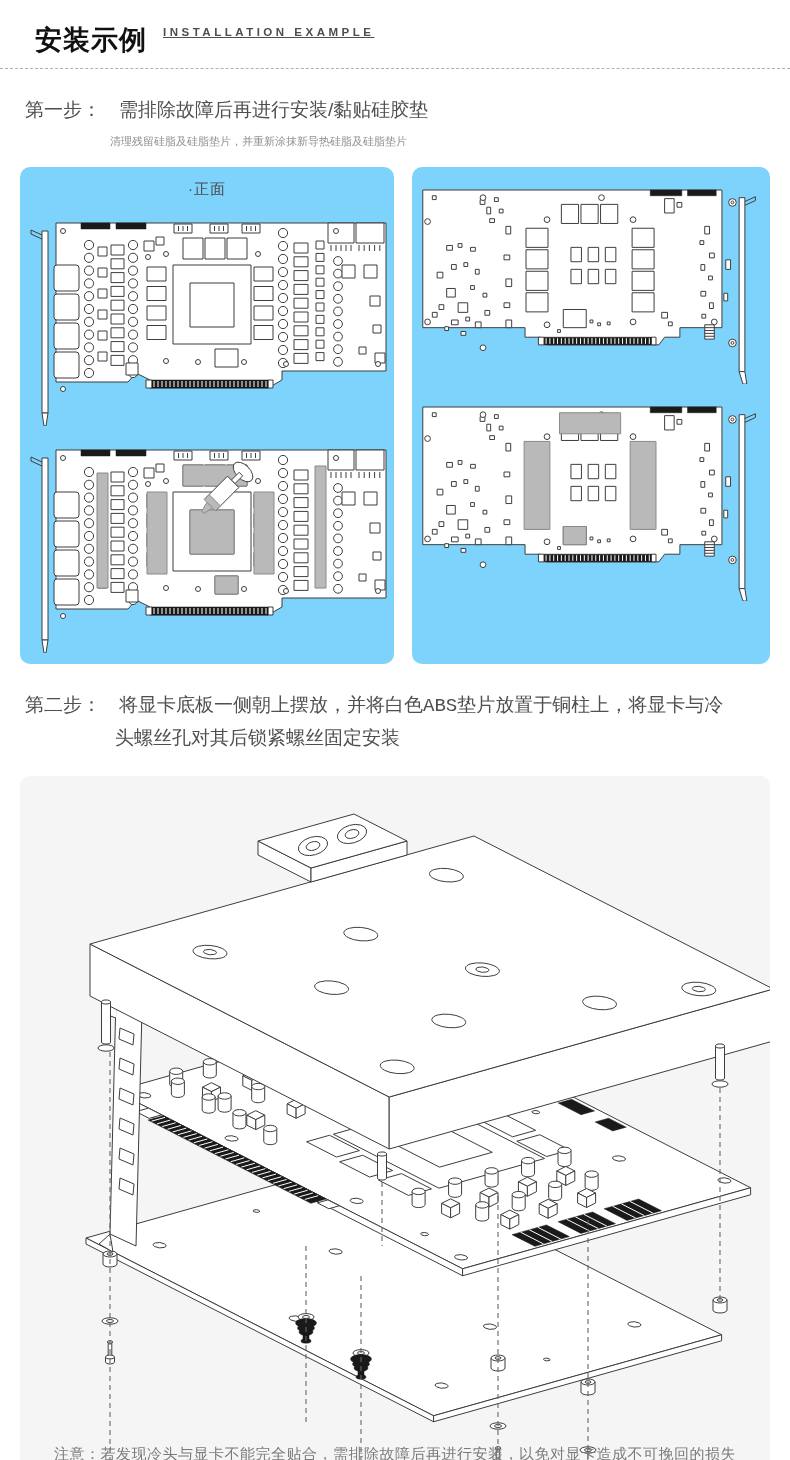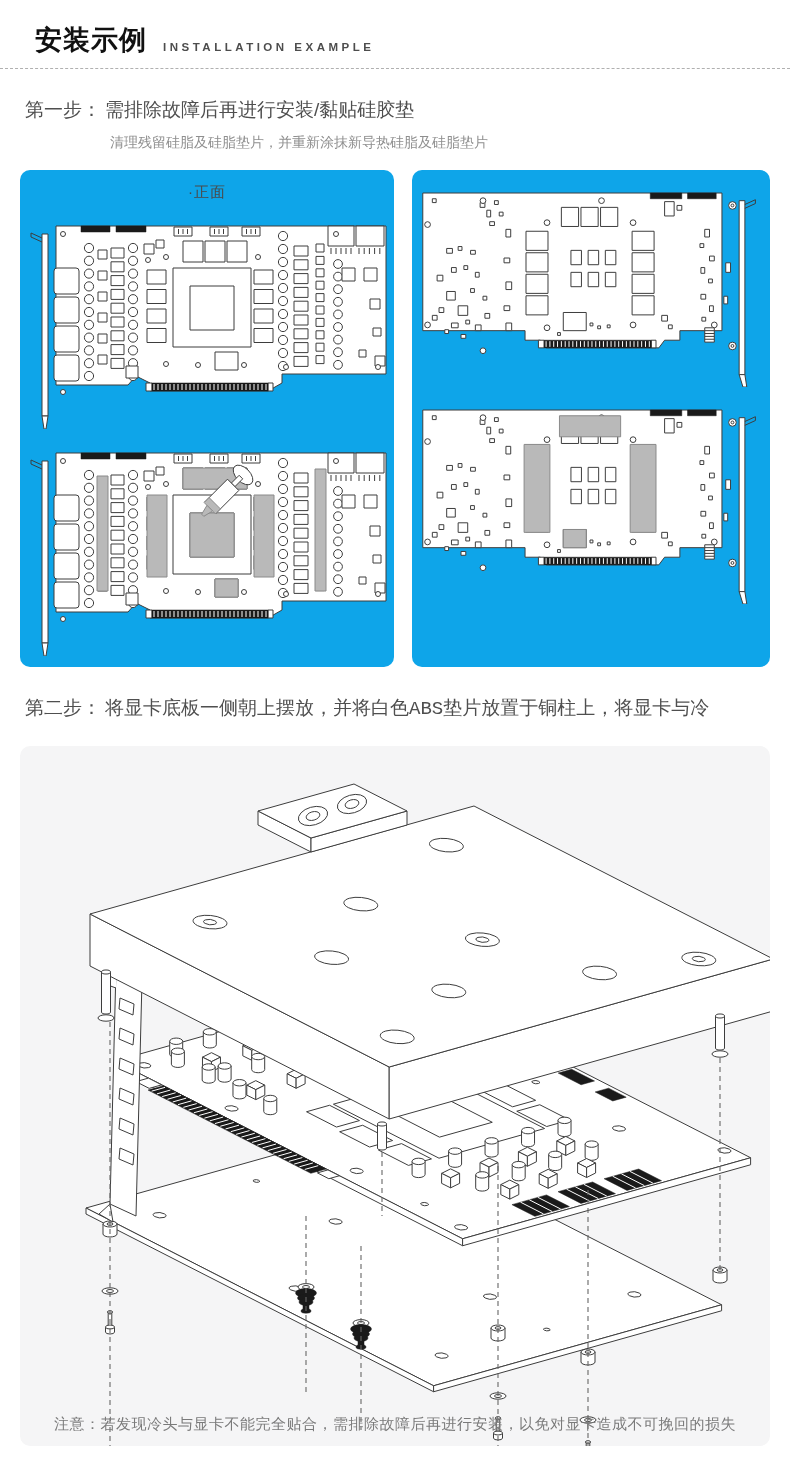--- a/index.html
+++ b/index.html
@@ -1,31 +1,31 @@
 <!DOCTYPE html>
 <html><head>
 <meta charset="utf-8">
 <style>
   html,body{margin:0;padding:0;background:#fff;}
   .page{position:relative;width:790px;height:1460px;background:#fff;overflow:hidden;
         font-family:"Liberation Sans","DejaVu Sans",sans-serif;}
   
-  .hdr{padding:26px 0 0 35px;display:flex;align-items:flex-end;}
+  .hdr{padding:26px 0 0 35px;display:flex;}
   .hdr-title{font-size:27px;font-weight:900;color:#111;letter-spacing:1px;line-height:1.1;}
-  .hdr-sub{font-size:11.5px;color:#4d4d4d;letter-spacing:3.5px;margin:12px 0 3px 16px;font-weight:600;}
+  .hdr-sub{font-size:11.5px;color:#4d4d4d;letter-spacing:3.5px;margin:0 0 3px 16px;font-weight:600;text-decoration:underline;}
   .hdr-rule{border:none;border-top:1.5px dashed #b0b0b0;margin:12px 0 0 0;}
   
   .step{margin:24px 0 0 25px;font-size:19px;color:#4f4f4f;line-height:33px;}
-  .step .lbl{margin-right:4px;}
+  .step .lbl{margin-right:18px;}
   .step2wrap{margin-top:26px;font-family:Liberation Mono, monospace;}
   .indent{margin-left:90px;}
-  .substep{margin:8px 0 0 110px;font-size:14px;color:#8f8f8f;}
+  .substep{margin:8px 0 0 110px;font-size:11px;color:#8f8f8f;}
   
   .panels{display:flex;gap:18px;margin:18px 0 0 20px;}
-  .panel{background:#0ea5e9;border-radius:10px;}
+  .panel{background:#7dd3fc;border-radius:10px;}
   .panel.front{width:374px;height:497px;}
   .panel.back{width:358px;height:497px;}
   .cap{font-size:15px;color:#4a4a4a;text-align:center;padding-top:13px;letter-spacing:1px;}
   .panel svg{display:block;width:calc(100% - 12px);margin:2px auto 0 auto;}
   
   .bigpanel{position:relative;background:#f5f5f6;border-radius:10px;margin:20px 0 0 20px;
             width:750px;height:700px;}
   .bigpanel svg{position:absolute;left:0;top:0;}
   .assembly-note{position:absolute;left:0;bottom:12px;width:100%;text-align:center;
                  font-size:15px;color:#7a7a7a;letter-spacing:.5px;}
@@ -690,20 +690,21 @@
             <rect x="222" y="58" width="27" height="92" class="gy" rx="0"></rect>
             <rect x="148" y="28" width="64" height="22" class="gy" rx="0"></rect>
             <rect x="152" y="147" width="24" height="19" class="gy" rx="0"></rect>
           </g>
         </svg>
     </div>
   </div>
 
   <div class="step step2wrap">
     <div><span class="lbl">第二步：</span><span>将显卡底板一侧朝上摆放，并将白色ABS垫片放置于铜柱上，将显卡与冷</span></div>
+    <div class="indent">头螺丝孔对其后锁紧螺丝固定安装</div>
   </div>
 
   <div class="bigpanel">
     <svg id="svg-explode" width="750" height="700" viewBox="0 0 750 700">
         <defs>
           <g id="sym-cap">
             <path d="M-6.5,-13 L-6.5,0 A6.5,3.2 0 0 0 6.5,0 L6.5,-13" class="ln"></path>
             <ellipse cx="0" cy="-13" rx="6.5" ry="3.2" class="ln" transform=""></ellipse>
           </g>
           <g id="sym-cube">

